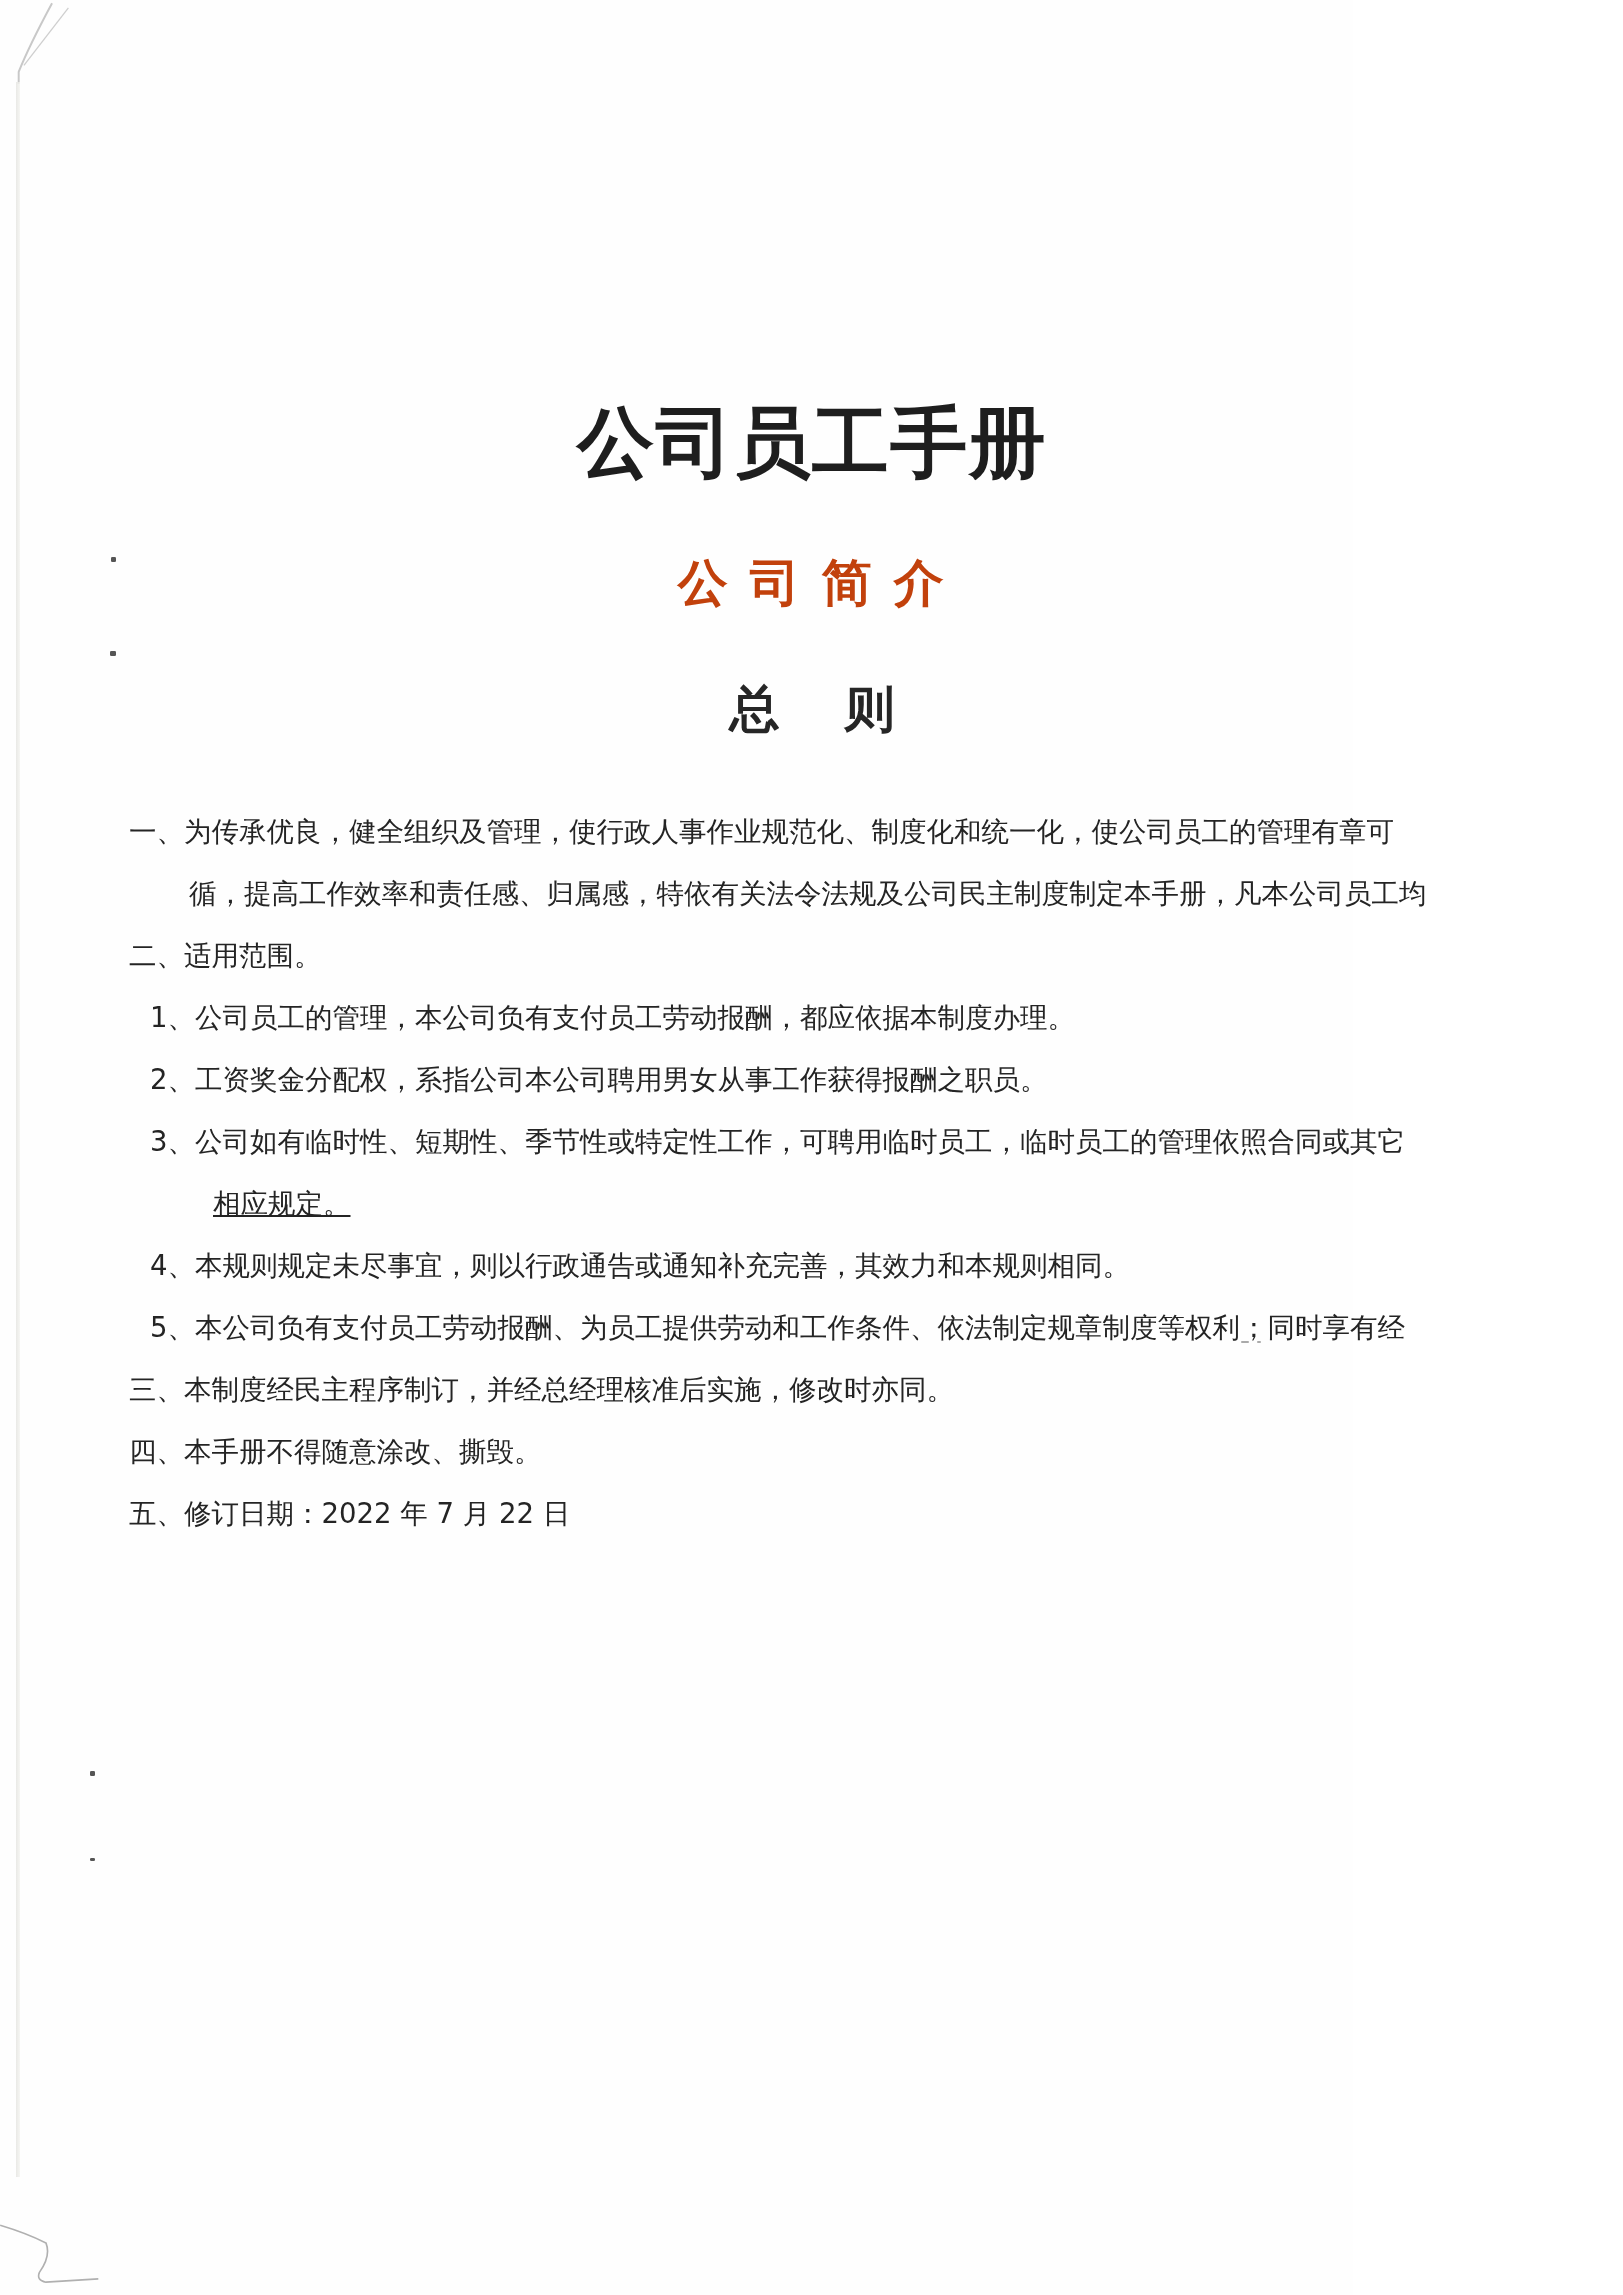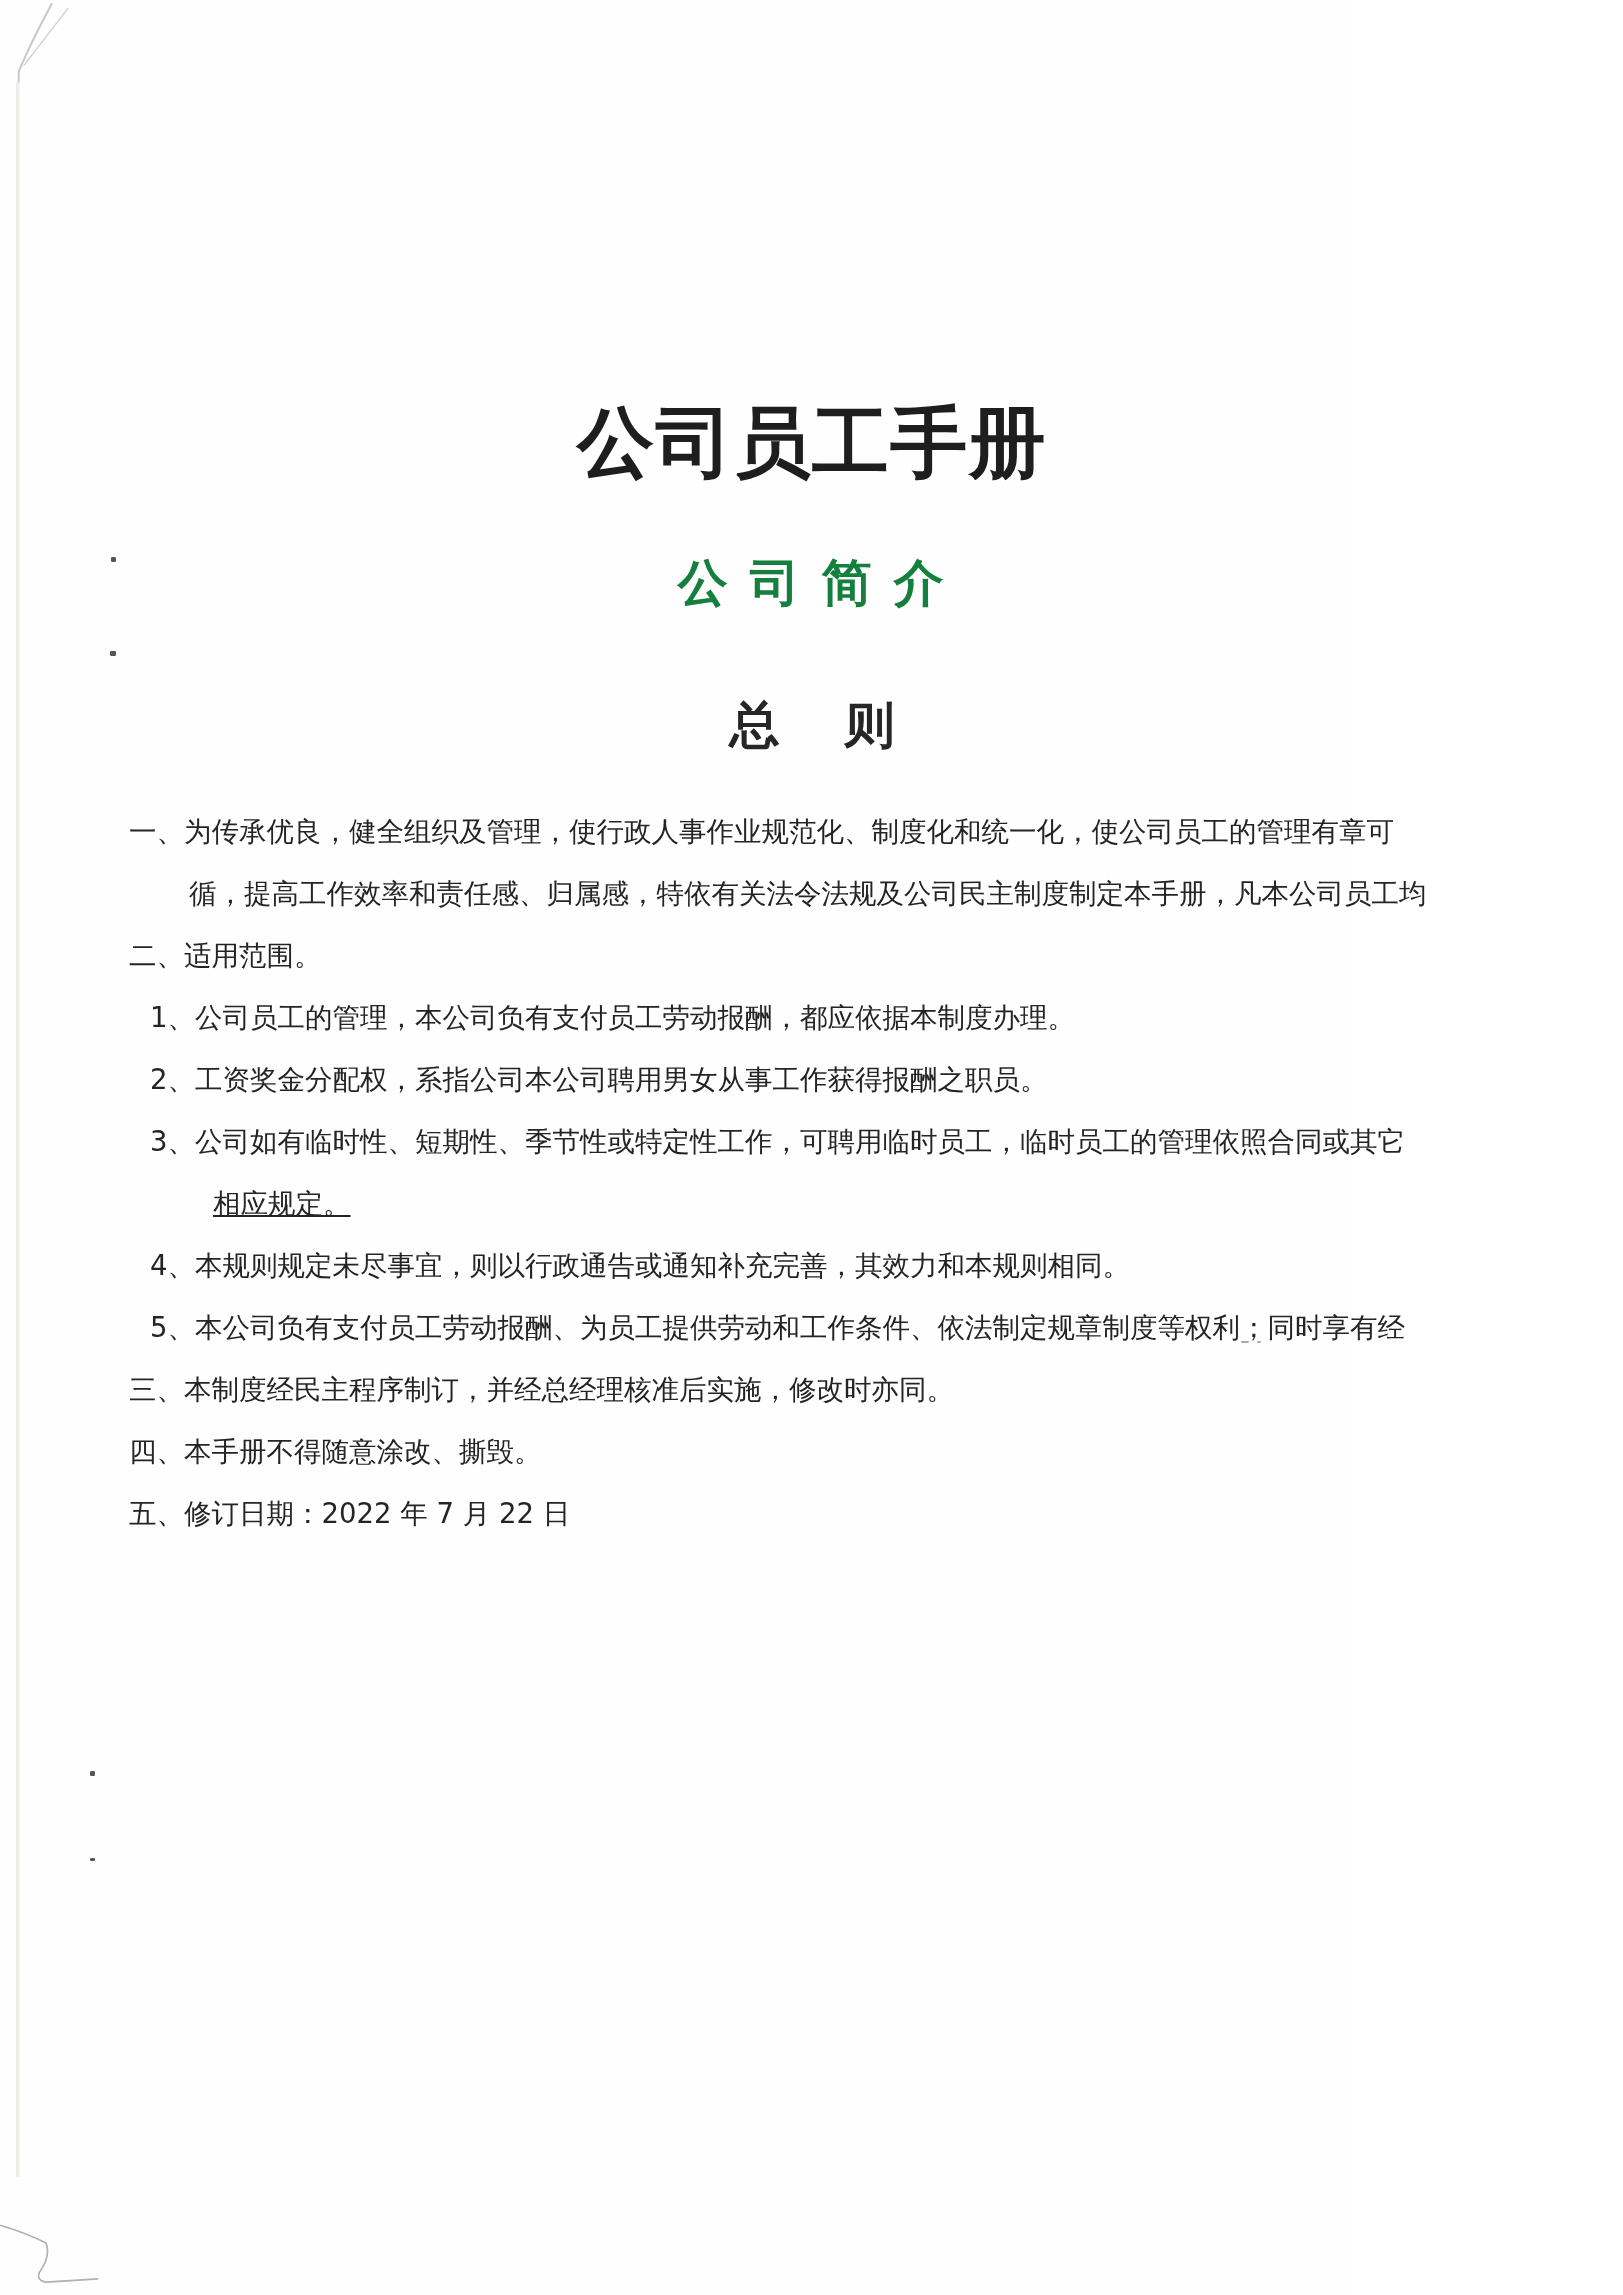--- a/index.html
+++ b/index.html
@@ -67,41 +67,40 @@
     }
     .subtitle {
       position: absolute;
       left: 0;
       width: 1624px;
       top: 550px;
       text-align: center;
       font-family: "DejaVu Serif", "Liberation Serif", serif;
       font-size: 50px;
       font-weight: bold;
-      color: #15803d;
+      color: #c2410c;
       line-height: 65px;
       letter-spacing: 22px;
       padding-left: 19.6px;
       box-sizing: border-box;
     }
     .section-title {
       position: absolute;
       left: 0;
       width: 1624px;
       top: 680px;
       text-align: center;
-      font-family: Liberation Sans, sans-serif;
+      font-family: Liberation Mono, monospace;
       font-size: 50px;
       font-weight: bold;
       color: #262626;
       line-height: 65px;
       letter-spacing: 65px;
       padding-left: 65px;
       box-sizing: border-box;
-      margin-top: 13px;
     }
 
     .body-text {
       position: absolute;
       left: 105px;
       top: 800px;
       width: 1427px;
       font-size: 27.5px;
       line-height: 62px;
       color: #242424;

